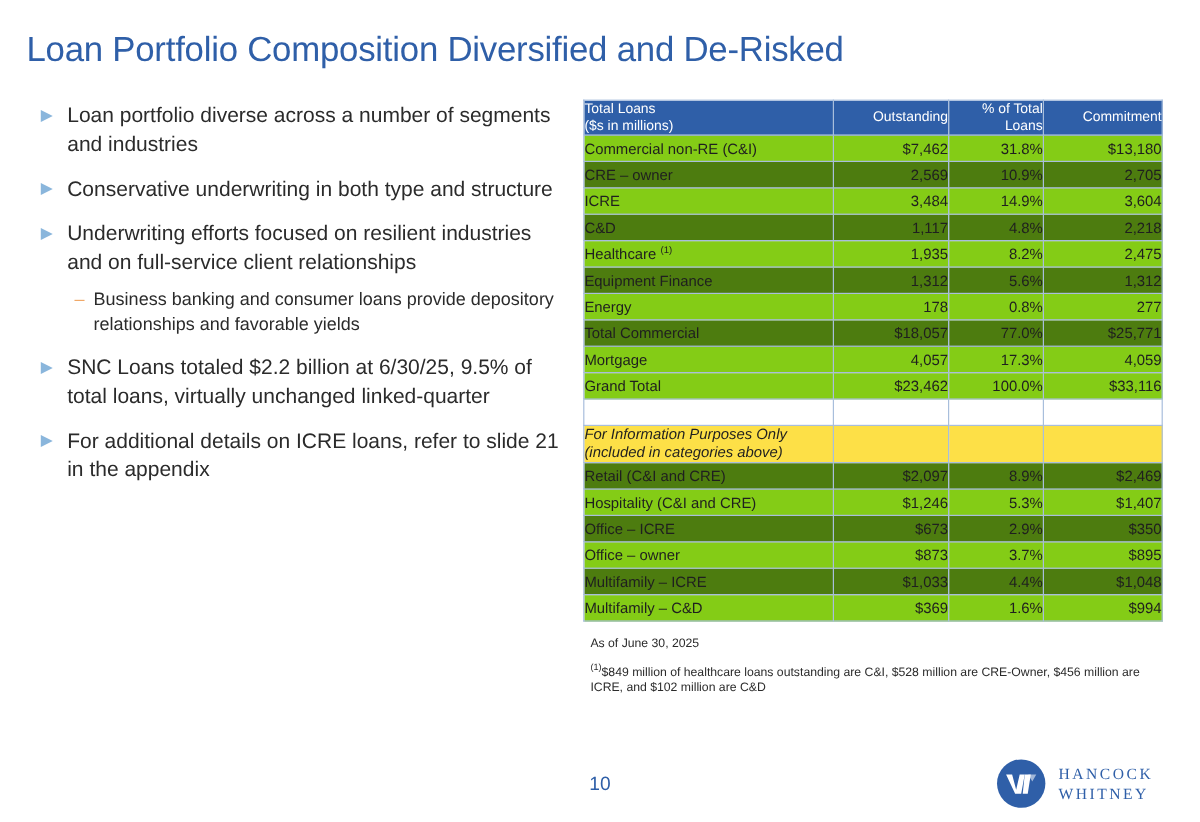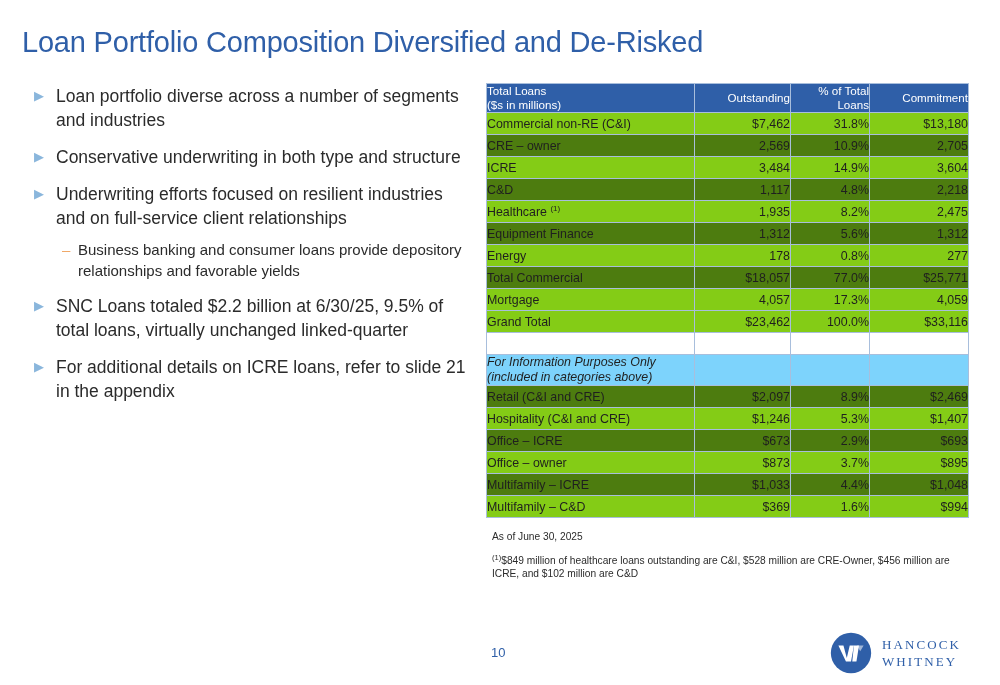--- a/index.html
+++ b/index.html
@@ -118,21 +118,21 @@
   tbody .lbl.ind1 { padding-left: 14px; }
   tbody .lbl.ind2 { padding-left: 24px; }
   tbody .num {
     text-align: right;
     padding-right: 6px;
   }
   tr.shade td { background: #84cc16; }
   tr.plain td { background: #4d7c0f; }
   tr.spacer td { background: #FFFFFF; height: 20px; }
   tr.info td {
-    background: #7dd3fc;
+    background: #fde047;
     height: 34px;
   }
   .info-label {
     font-style: italic;
     text-align: left;
     padding-left: 8px;
     line-height: 15px;
   }
   sup.fn {
     font-size: 8px;
@@ -155,21 +155,21 @@
     font-size: 7.6px;
     vertical-align: super;
     line-height: 0;
   }
 
   
   #page-number {
     position: absolute;
     left: 491px;
     top: 645px;
-    font-size: 13px;
+    font-size: 16px;
     color: #2F5FA8;
   }
   #brand-logo {
     position: absolute;
     left: 830px;
     top: 632px;
     display: flex;
     align-items: center;
   }
   #brand-logo .mark {
@@ -329,21 +329,21 @@
       <tr class="shade">
         <td class="lbl ind2">Hospitality (C&amp;I and CRE)</td>
         <td class="num">$1,246</td>
         <td class="num">5.3%</td>
         <td class="num">$1,407</td>
       </tr>
       <tr class="plain">
         <td class="lbl ind2">Office – ICRE</td>
         <td class="num">$673</td>
         <td class="num">2.9%</td>
-        <td class="num">$693</td>
+        <td class="num">$350</td>
       </tr>
       <tr class="shade">
         <td class="lbl ind2">Office – owner</td>
         <td class="num">$873</td>
         <td class="num">3.7%</td>
         <td class="num">$895</td>
       </tr>
       <tr class="plain">
         <td class="lbl ind2">Multifamily – ICRE</td>
         <td class="num">$1,033</td>

